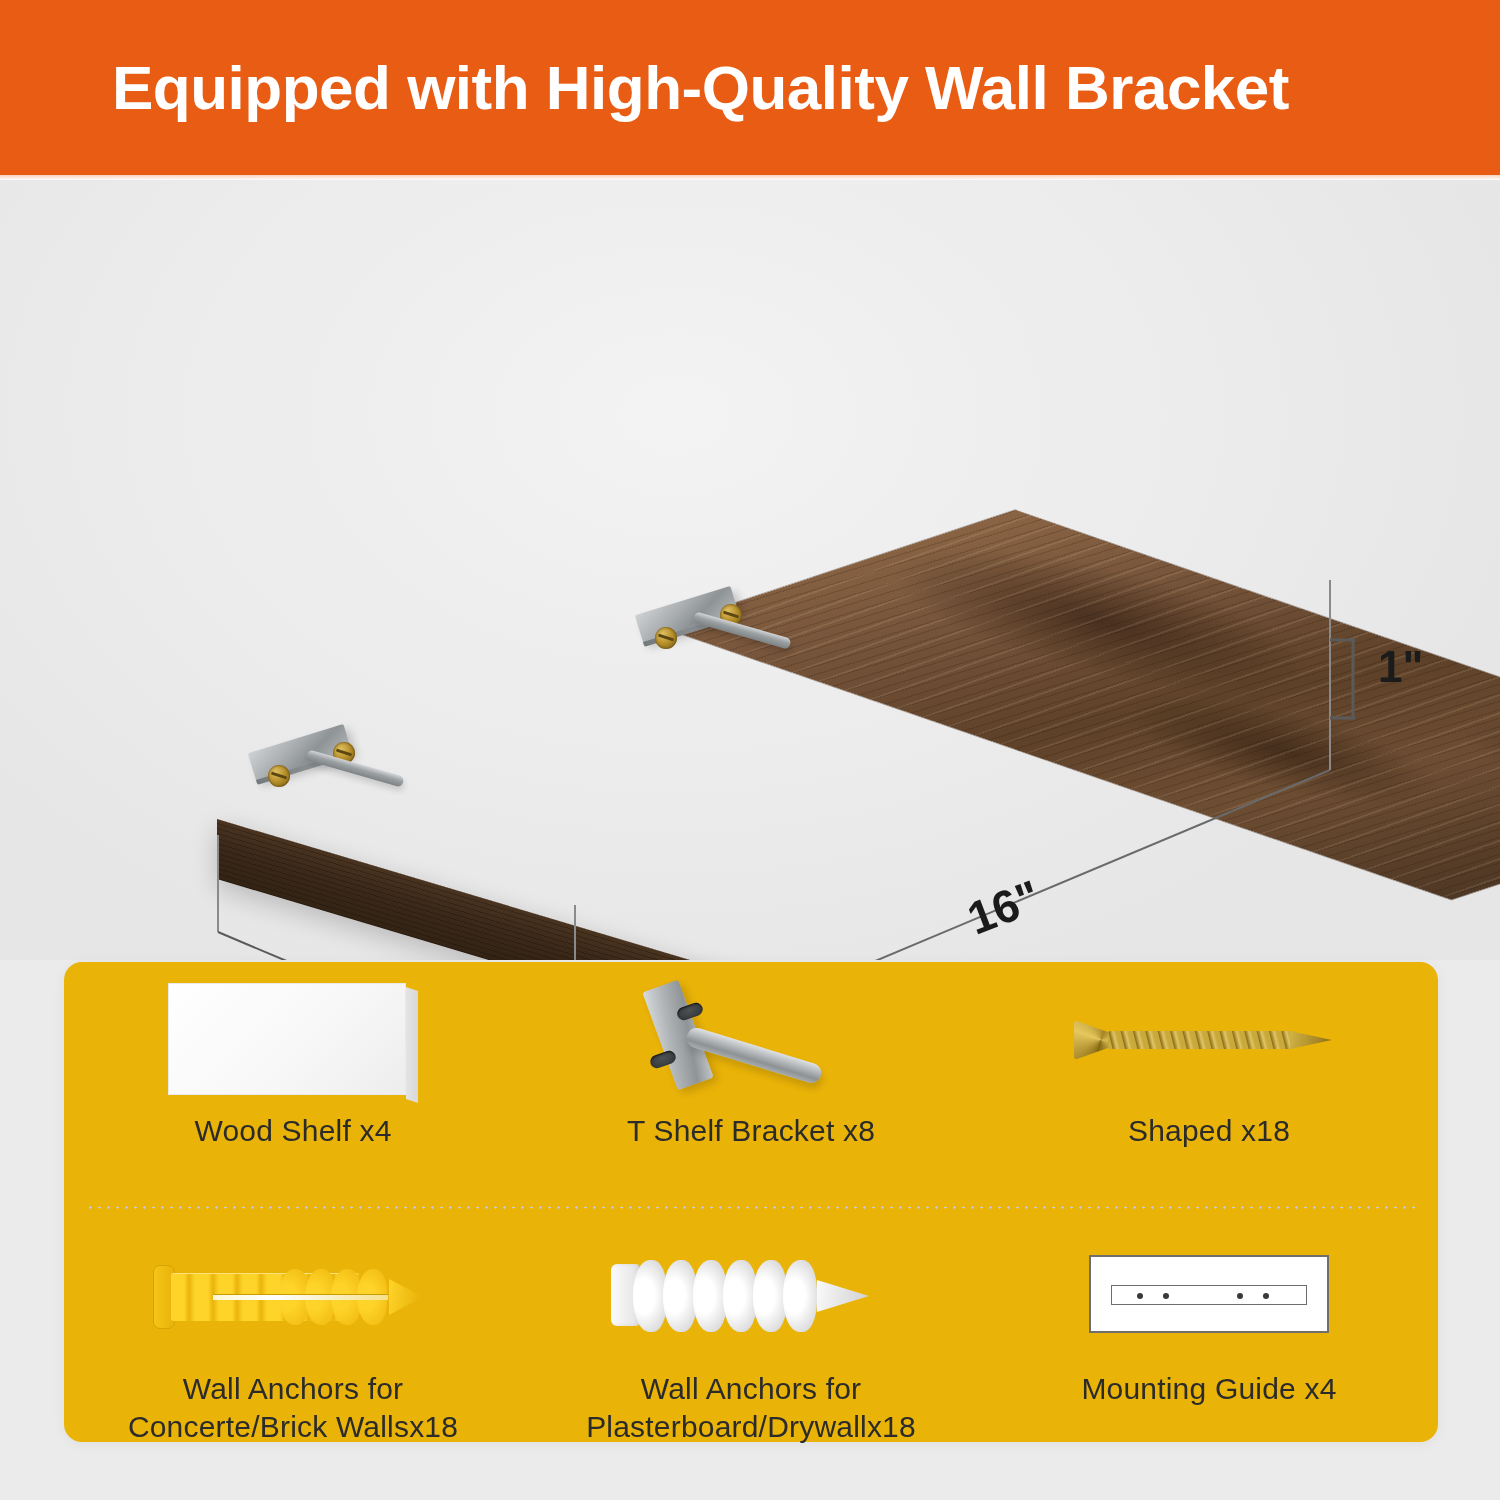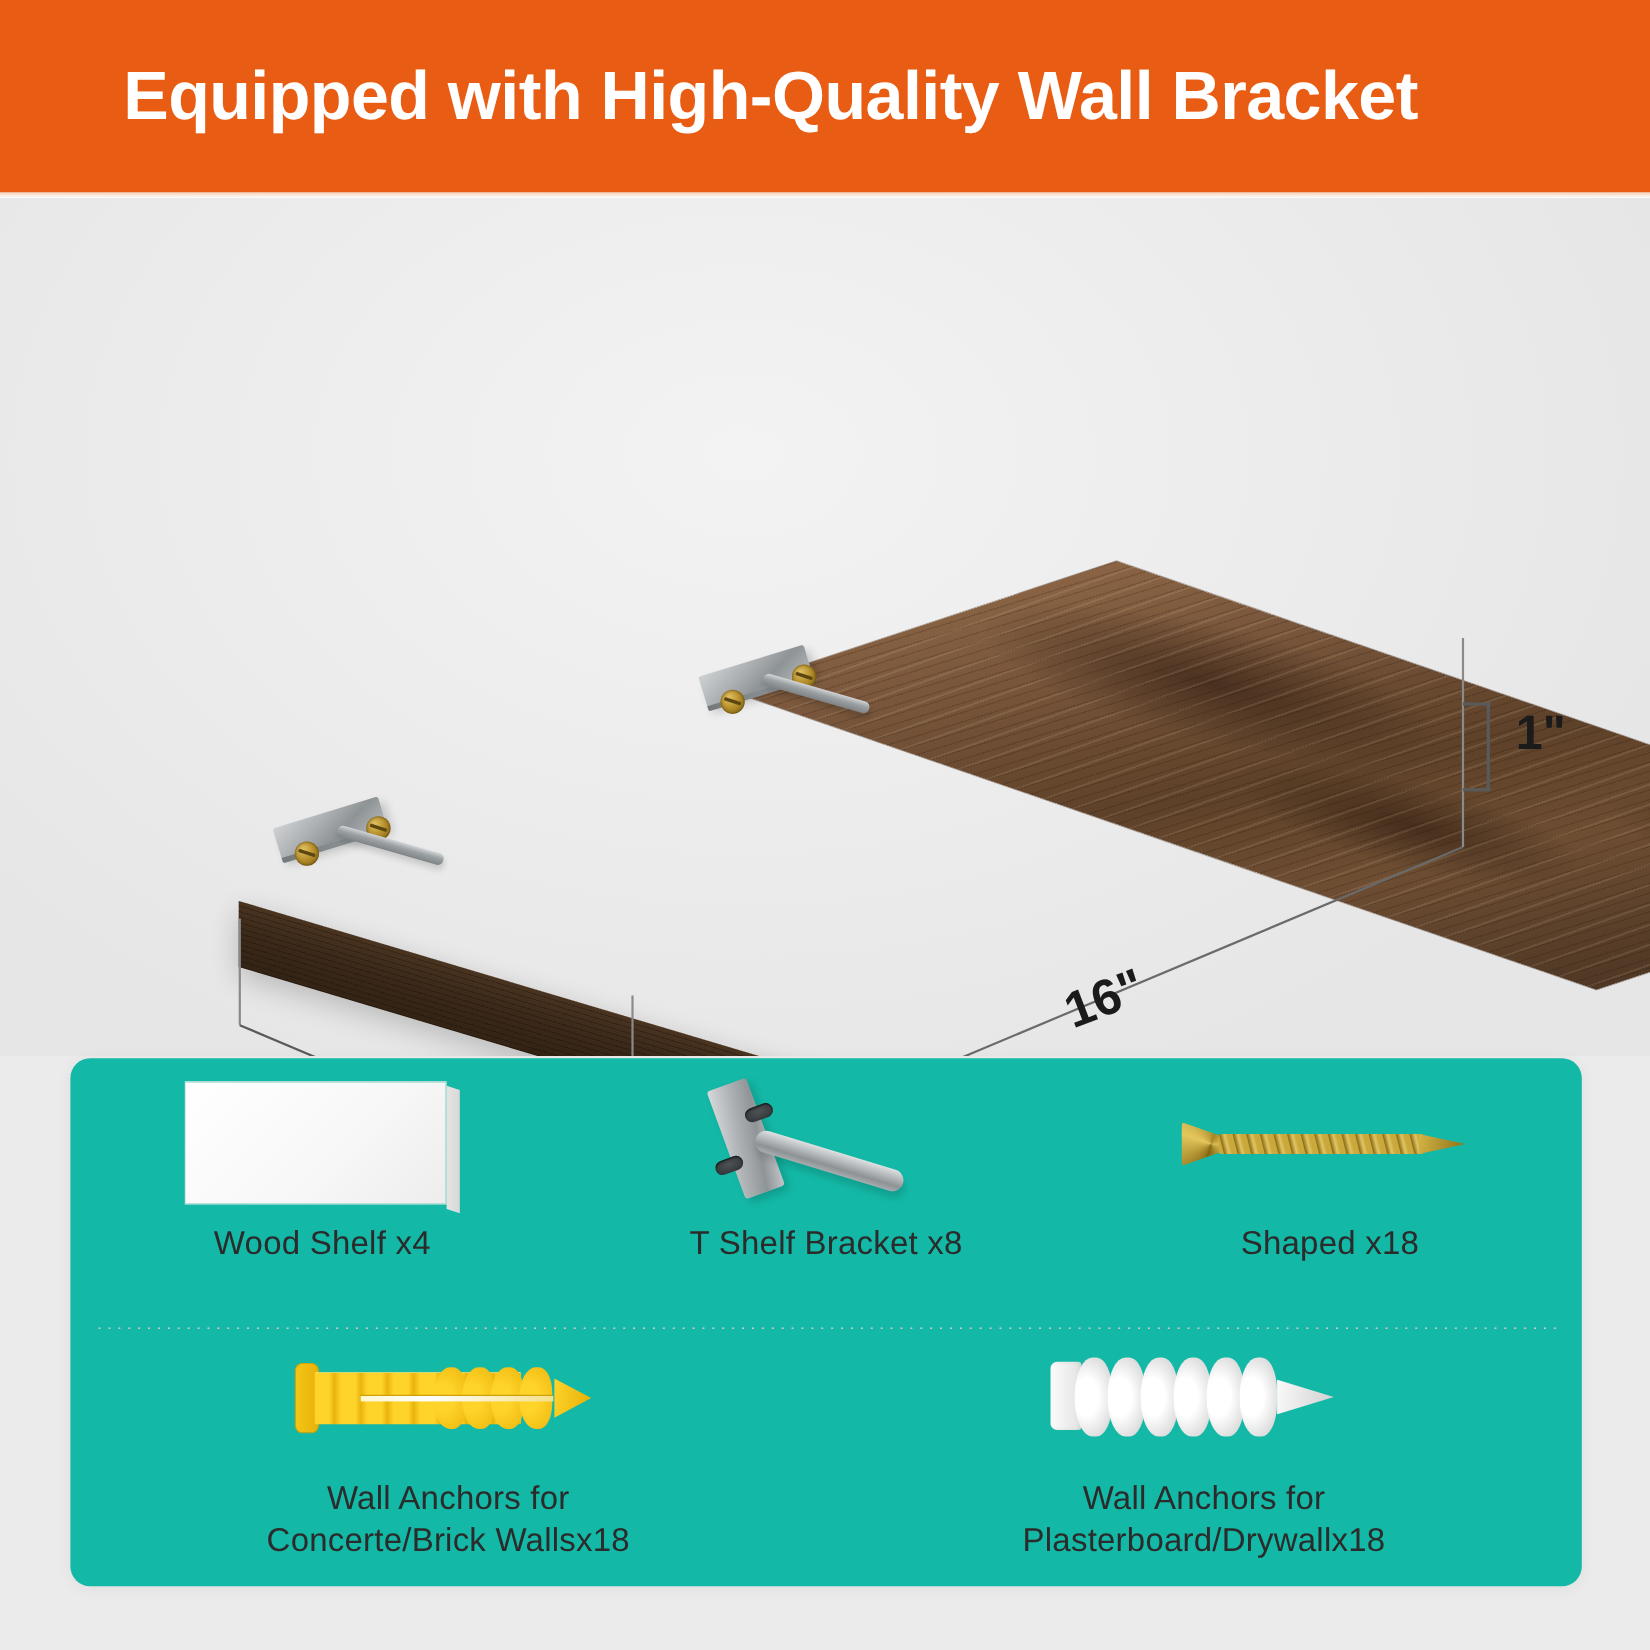--- a/index.html
+++ b/index.html
@@ -120,27 +120,27 @@
     color:#1b1b1b;
     white-space:nowrap;
   }
   #label-16 { font-size:46px; left:960px; top:715px; transform:rotate(-21deg); transform-origin:0 0; }
   #label-1  { font-size:44px; left:1378px; top:462px; }
 
   
   #panel {
     position:absolute;
     left:64px; top:962px; width:1374px; height:480px;
-    background:#14b8a6;
+    background:#eab308;
     border-radius:18px;
     box-shadow:0 2px 14px rgba(0,0,0,.05);
   }
   .parts-row { position:absolute; left:0; width:1374px; height:218px; display:flex; }
   #row-1 { top:14px; }
-  #row-2 { top:246px; }
+  #row-2 { top:272px; }
   .part-cell {
     flex:1 1 0; position:relative;
     display:flex; flex-direction:column; align-items:center; justify-content:flex-start;
   }
   .part-art { height:126px; width:100%; position:relative; display:flex; align-items:center; justify-content:center; }
   .part-label {
     text-align:center;
     color:#2b2b2b;
     font-size:30px;
     line-height:1.26;
@@ -403,15 +403,28 @@
             <i style="left:90px;"></i>
               <i style="left:120px;"></i>
               <i style="left:150px;"></i>
           </div>
           <div class="wtip"></div>
         </div>
       </div>
       <div class="part-label">Wall Anchors for<br>Plasterboard/Drywallx18</div>
     </div>
 
+    <div class="part-cell">
+      <div class="part-art">
+        <div class="art-guide">
+          <div class="gouter"></div>
+          <div class="ginner"></div>
+          <div class="gdot" style="left:48px;"></div>
+          <div class="gdot" style="left:74px;"></div>
+          <div class="gdot" style="left:148px;"></div>
+          <div class="gdot" style="left:174px;"></div>
+        </div>
+      </div>
+      <div class="part-label">Mounting Guide x4</div>
+    </div>
 
   </div>
 </div>
 
 </body></html>

